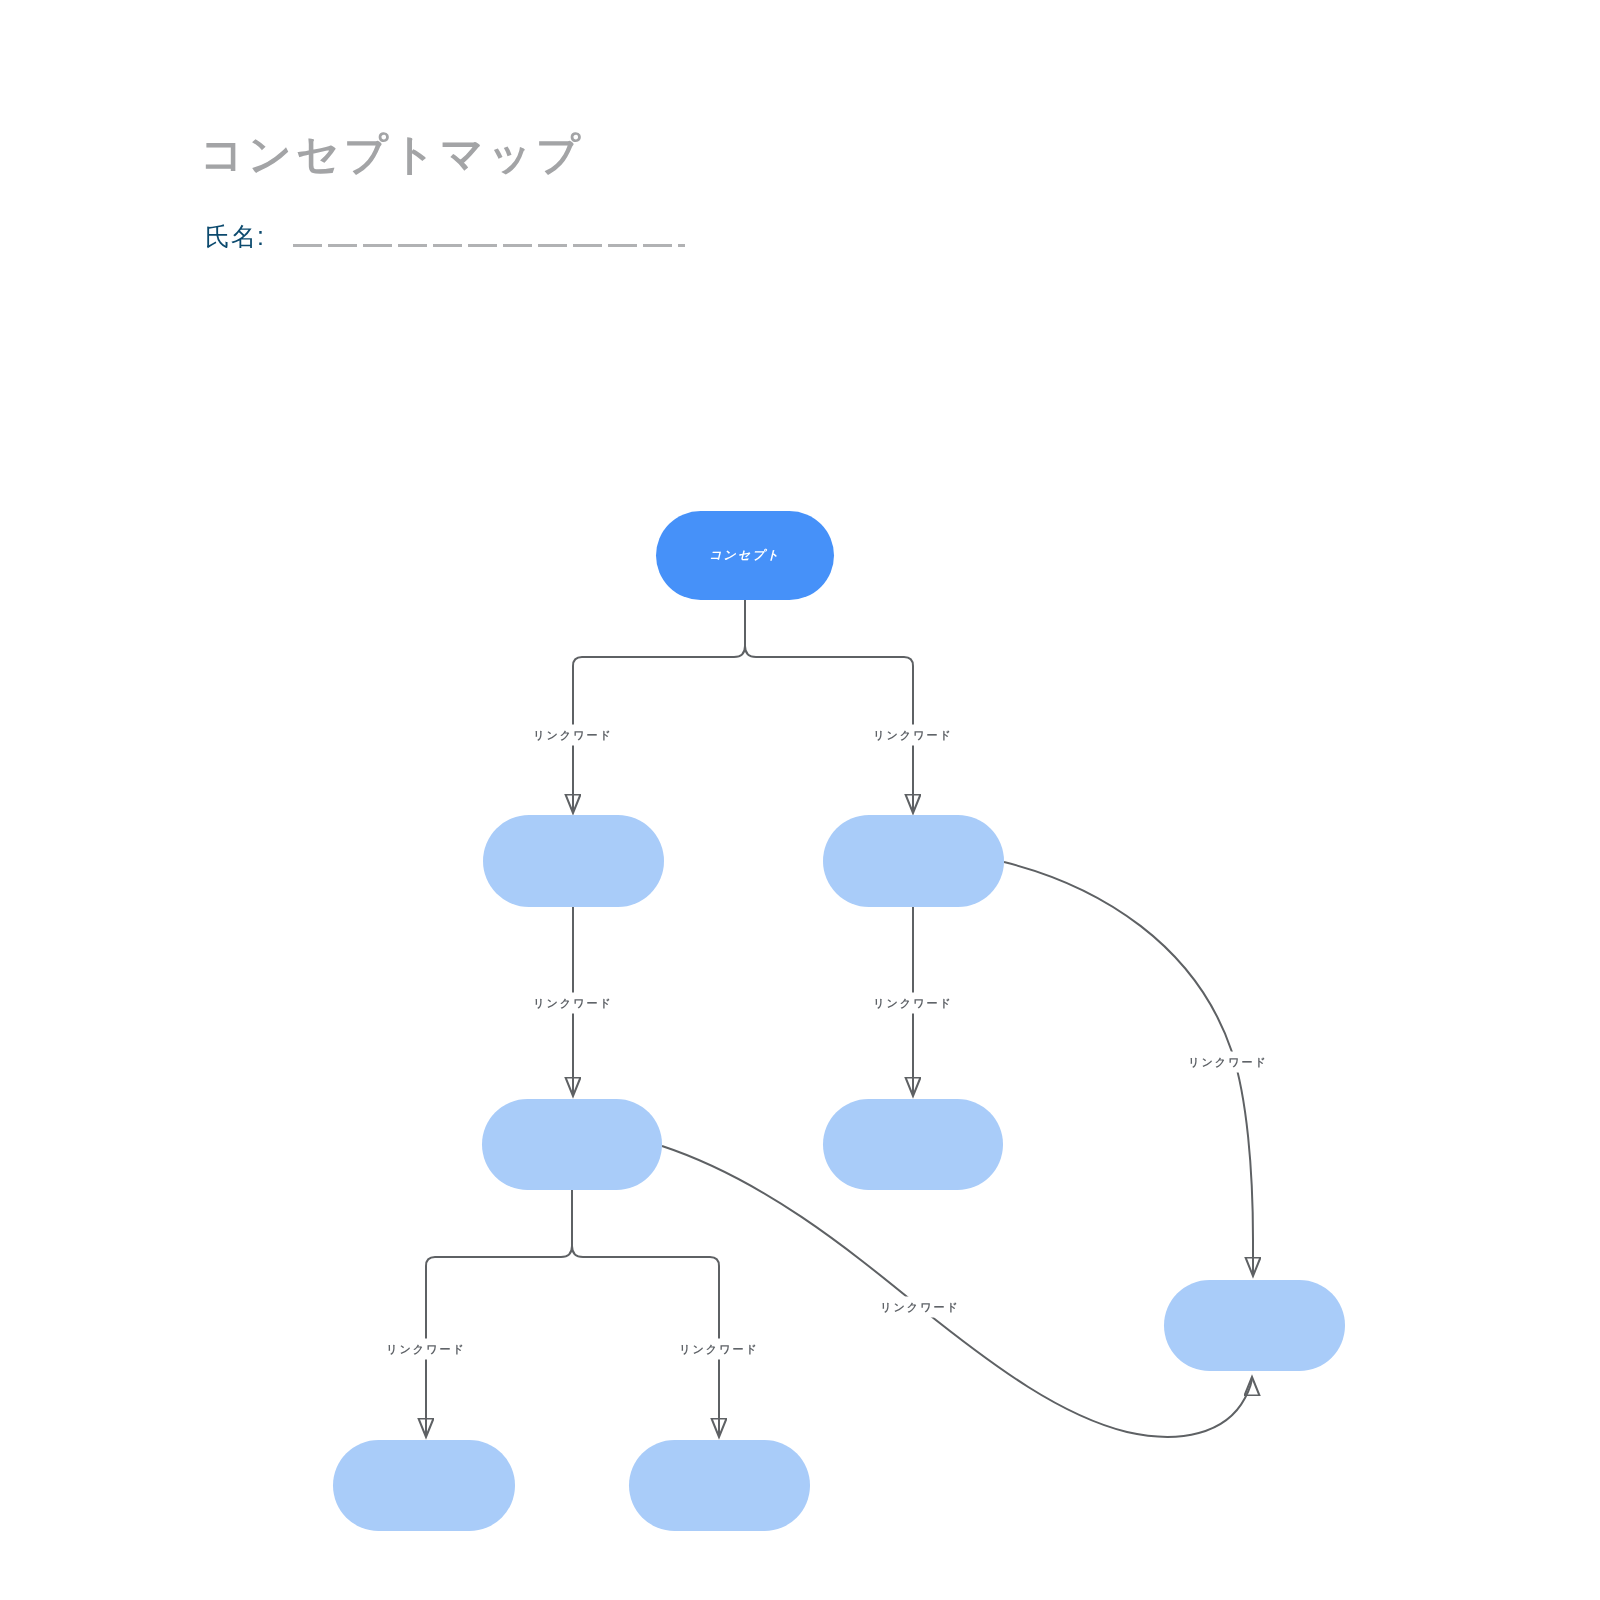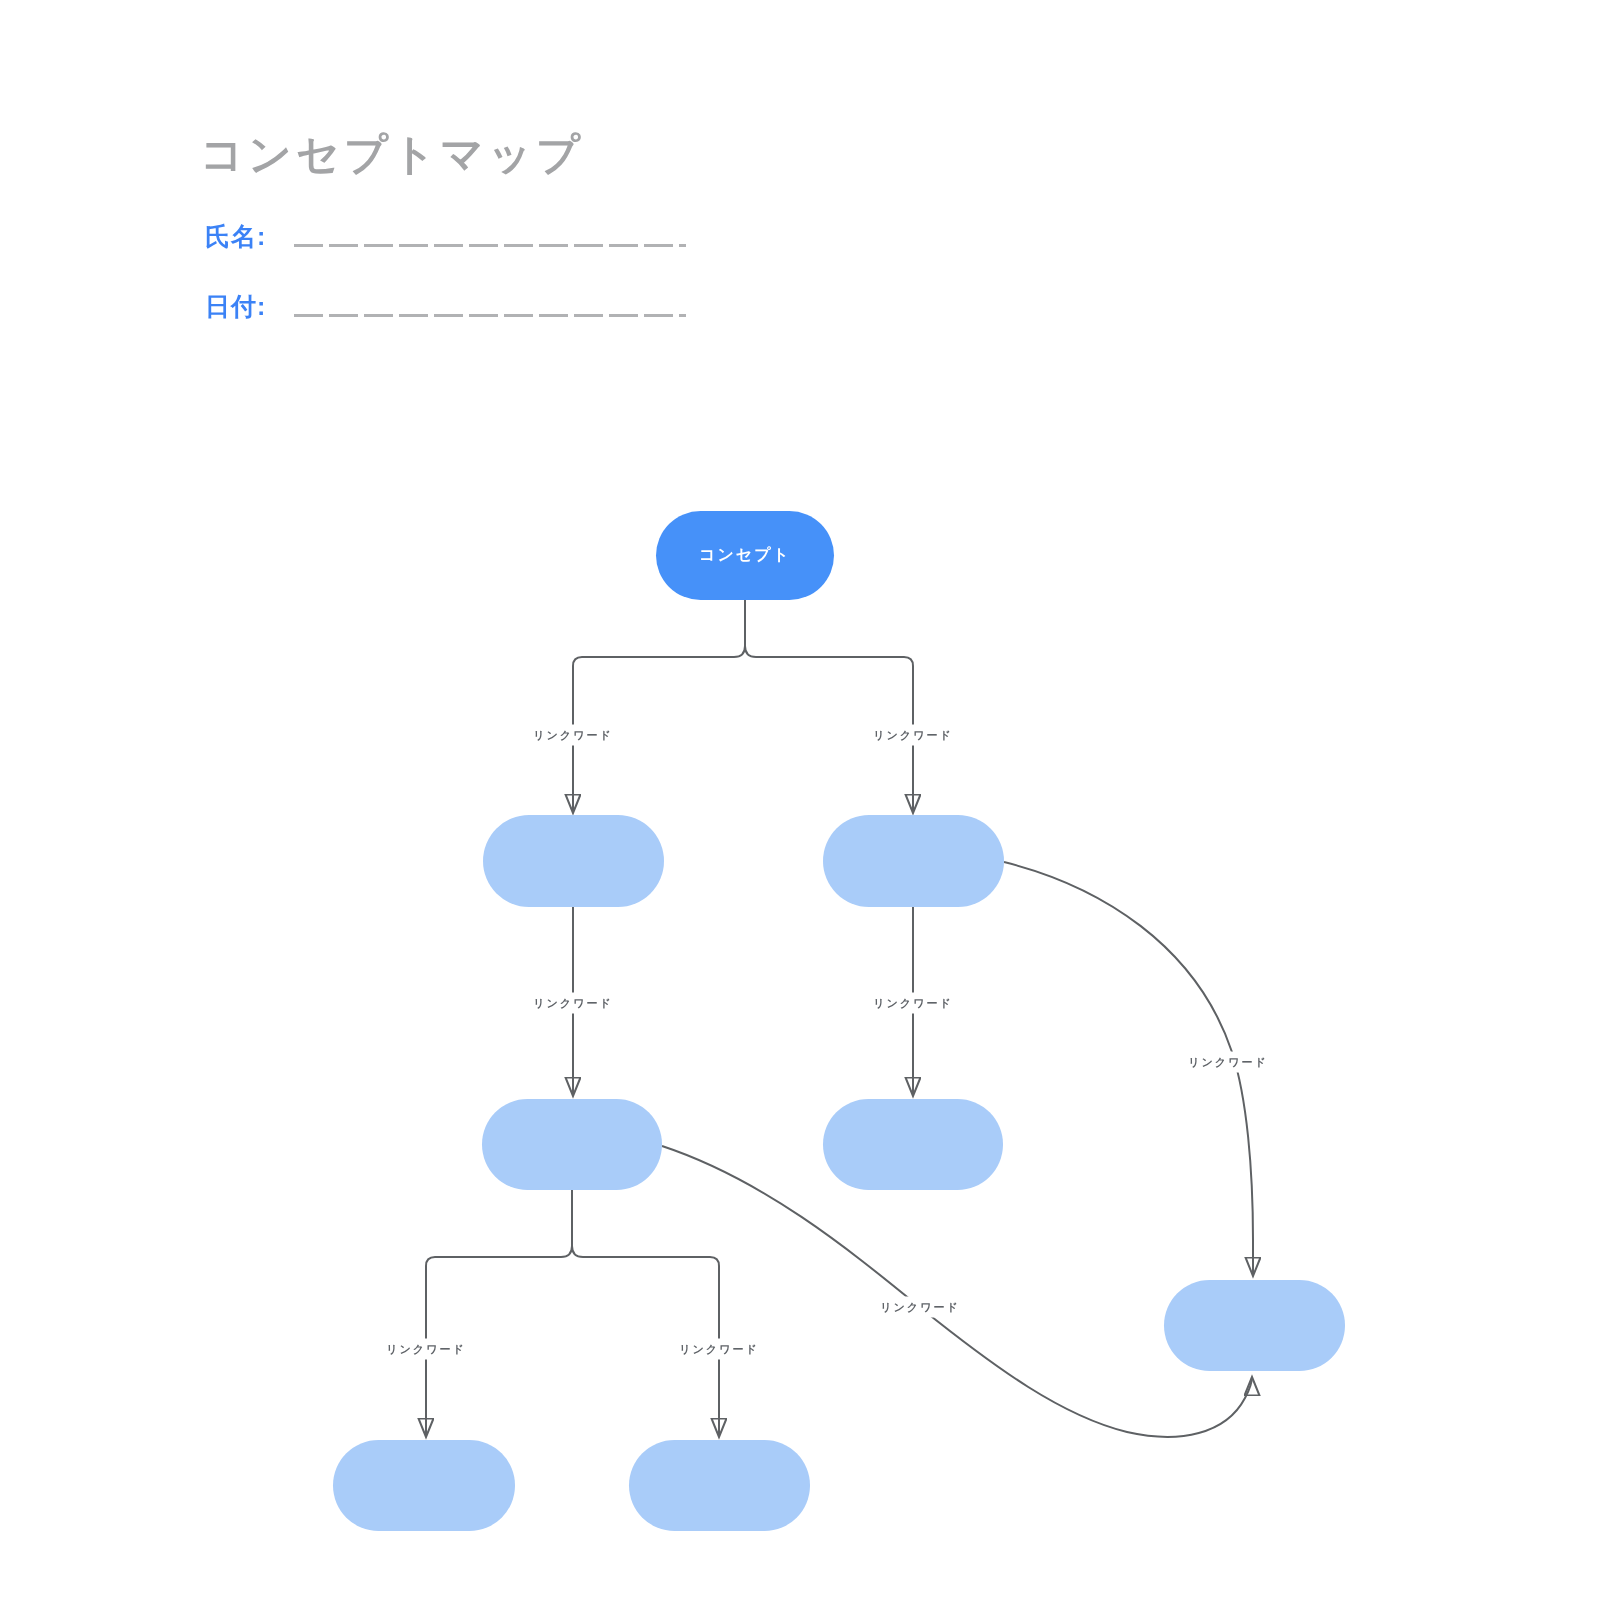--- a/index.html
+++ b/index.html
@@ -9,59 +9,55 @@
   }
   
   .page-title{
     position:absolute;left:200px;top:126px;margin:0;
     font-size:43px;font-weight:bold;letter-spacing:4px;color:#A3A4A6;
   }
   .field{position:absolute;left:205px;height:34px;display:flex;align-items:flex-end;}
   .field-name{top:215px;}
   .field-date{top:285px;}
   .field-label{
-    font-size:25px;font-weight:bold;color:#3b82f6;letter-spacing:1px;line-height:1;
+    font-size:25px;font-weight:normal;color:#0c4a6e;letter-spacing:1px;line-height:1;
   }
   .field-line{
     display:inline-block;width:392px;height:3px;margin-left:28px;margin-bottom:2px;
     background:repeating-linear-gradient(90deg,#B1B2B4 0 29px,transparent 29px 35px);
   }
   
   svg.edges{position:absolute;left:0;top:0;}
   svg.edges path{fill:none;stroke:#5E6164;stroke-width:2;}
   
   .node{
     position:absolute;border-radius:46px;box-sizing:border-box;
     display:flex;align-items:center;justify-content:center;
   }
   .node.root{background:#4691F9;}
   .node.blank{background:#A9CCF9;}
   .node.root .node-text{
-    color:#ffffff;font-size:16px;font-weight:bold;letter-spacing:2px;
+    color:#ffffff;font-size:12px;font-weight:bold;letter-spacing:2px;font-style:italic;
   }
   
   .link-label{
     position:absolute;transform:translate(-50%,-50%);
     background:#ffffff;padding:3px 5px;white-space:nowrap;
     font-size:11px;font-weight:bold;letter-spacing:2px;color:#5F6368;
   }
 </style>
 </head>
 <body>
 
 <div class="canvas">
 
   <h1 class="page-title">コンセプトマップ</h1>
 
   <div class="field field-name">
     <span class="field-label">氏名:</span>
-    <span class="field-line"></span>
-  </div>
-  <div class="field field-date">
-    <span class="field-label">日付:</span>
     <span class="field-line"></span>
   </div>
 
   <svg class="edges" width="1600" height="1600" viewBox="0 0 1600 1600">
     <defs>
       <marker id="arrow" markerUnits="userSpaceOnUse" markerWidth="22" markerHeight="18" refX="19" refY="8" orient="auto">
         <path d="M0.5,0.5 L19,8 L0.5,15.5 Z" fill="#6C7074" stroke="none"></path>
       </marker>
     </defs>
     <path d="M745,600 L745,646 Q745,657 734,657 L582,657 Q573,657 573,666 L573,813" marker-end="url(#arrow)"></path>

